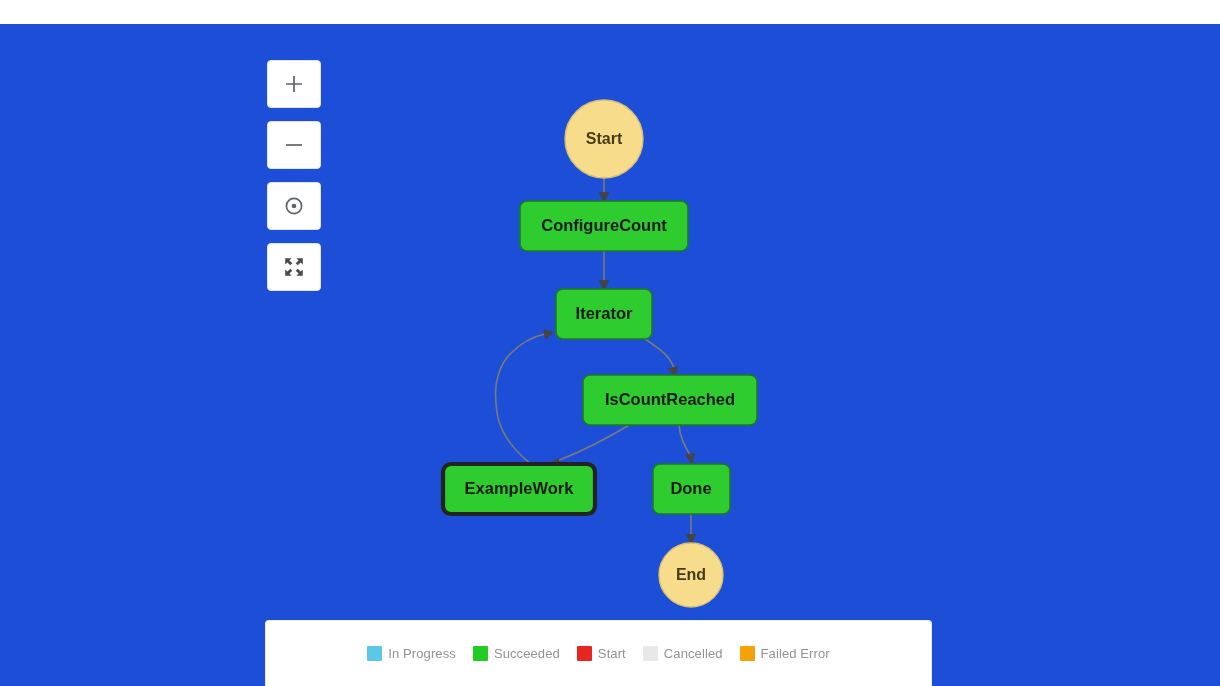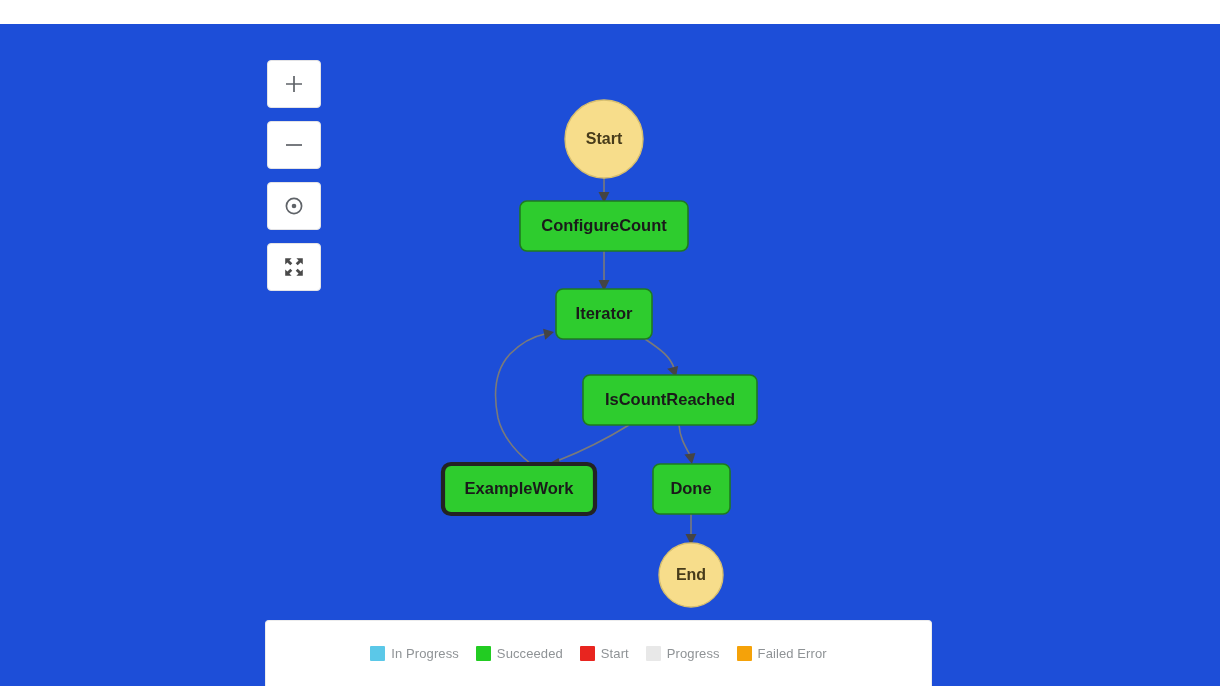--- a/index.html
+++ b/index.html
@@ -274,21 +274,21 @@
       <span class="legend-text">Succeeded</span>
     </div>
 
     <div class="legend-item">
       <span class="legend-swatch" style="background:#e8251f"></span>
       <span class="legend-text">Start</span>
     </div>
 
     <div class="legend-item">
       <span class="legend-swatch" style="background:#e8e8e8"></span>
-      <span class="legend-text">Progress</span>
+      <span class="legend-text">Cancelled</span>
     </div>
 
     <div class="legend-item">
       <span class="legend-swatch" style="background:#f5a209"></span>
       <span class="legend-text">Failed Error</span>
     </div>
 
   </div>
 </div>
 

